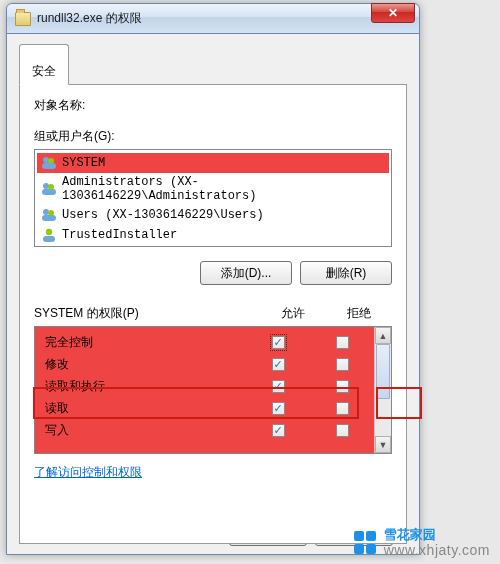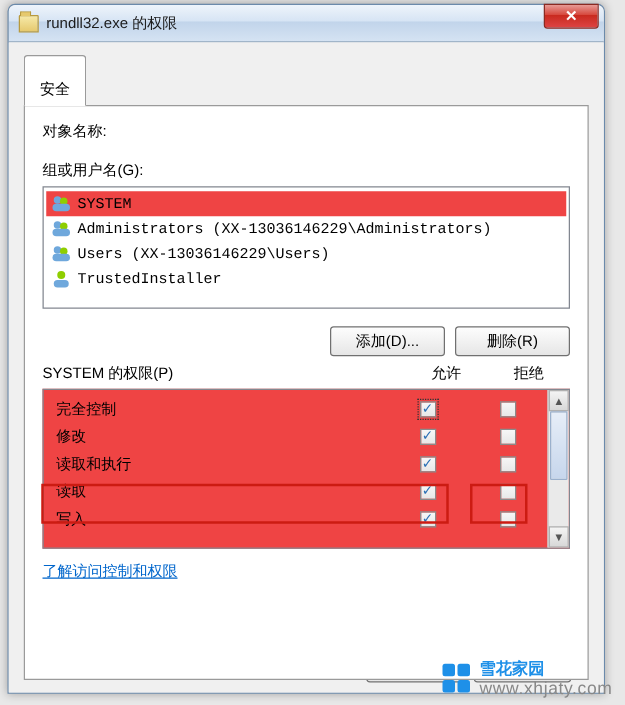--- a/index.html
+++ b/index.html
@@ -11,21 +11,21 @@
     background: #e8e8e8;
     width: 500px;
     height: 564px;
     position: relative;
     overflow: hidden;
   }
   .window {
     position: absolute;
     left: 6px;
     top: 3px;
-    width: 478px;
+    width: 414px;
     height: 552px;
     background: #f0f0f0;
     border: 1px solid #6b8aab;
     border-radius: 6px 6px 0 0;
     box-shadow: 0 0 8px rgba(0,0,0,0.3);
   }
   .titlebar {
     height: 30px;
     background: linear-gradient(to bottom, #eef4fb 0%, #d6e4f4 45%, #c1d4ea 46%, #d5e3f3 100%);
     border-radius: 6px 6px 0 0;
@@ -132,21 +132,21 @@
     width: 16px;
     height: 16px;
     position: relative;
     flex-shrink: 0;
   }
   .usr-icon svg { width: 16px; height: 16px; }
   .btnrow {
     display: flex;
     justify-content: flex-end;
     gap: 8px;
-    margin-bottom: 5px;
+    margin-bottom: 20px;
   }
   .btn {
     min-width: 92px;
     height: 24px;
     border: 1px solid #707070;
     background: linear-gradient(to bottom, #fdfdfd, #e6e6e6);
     border-radius: 3px;
     font-size: 12px;
     display: inline-flex;
     align-items: center;

